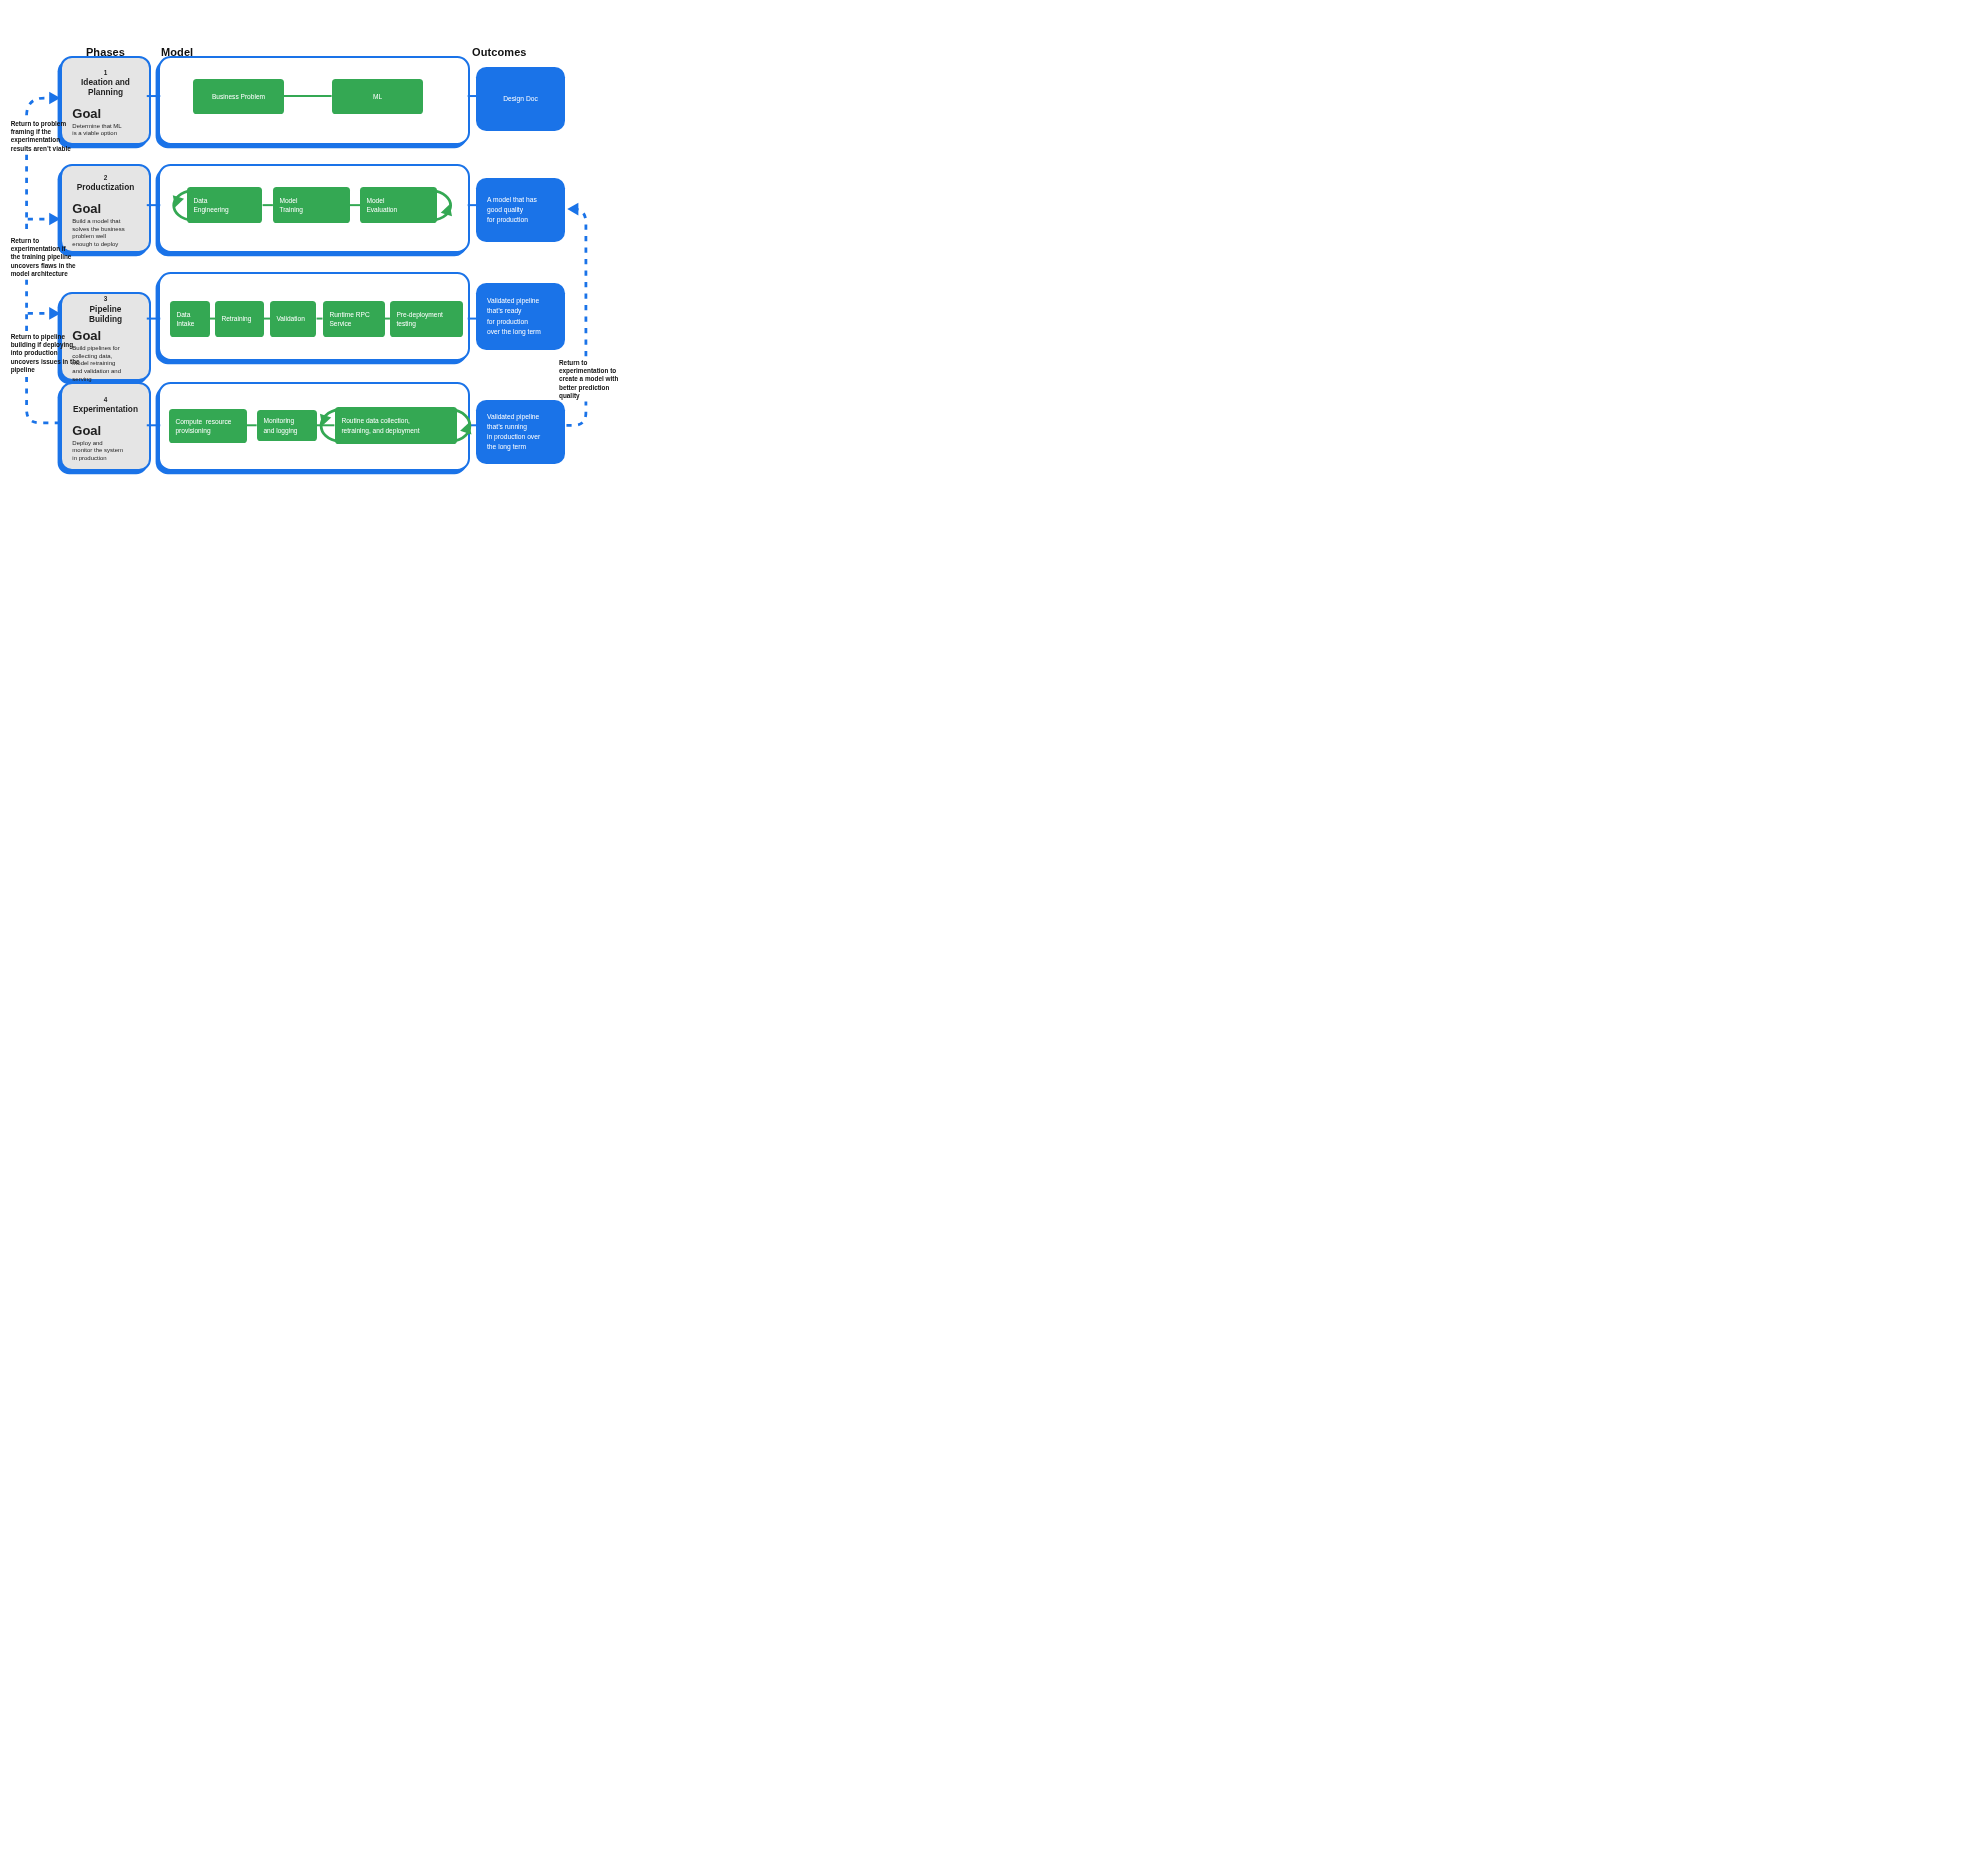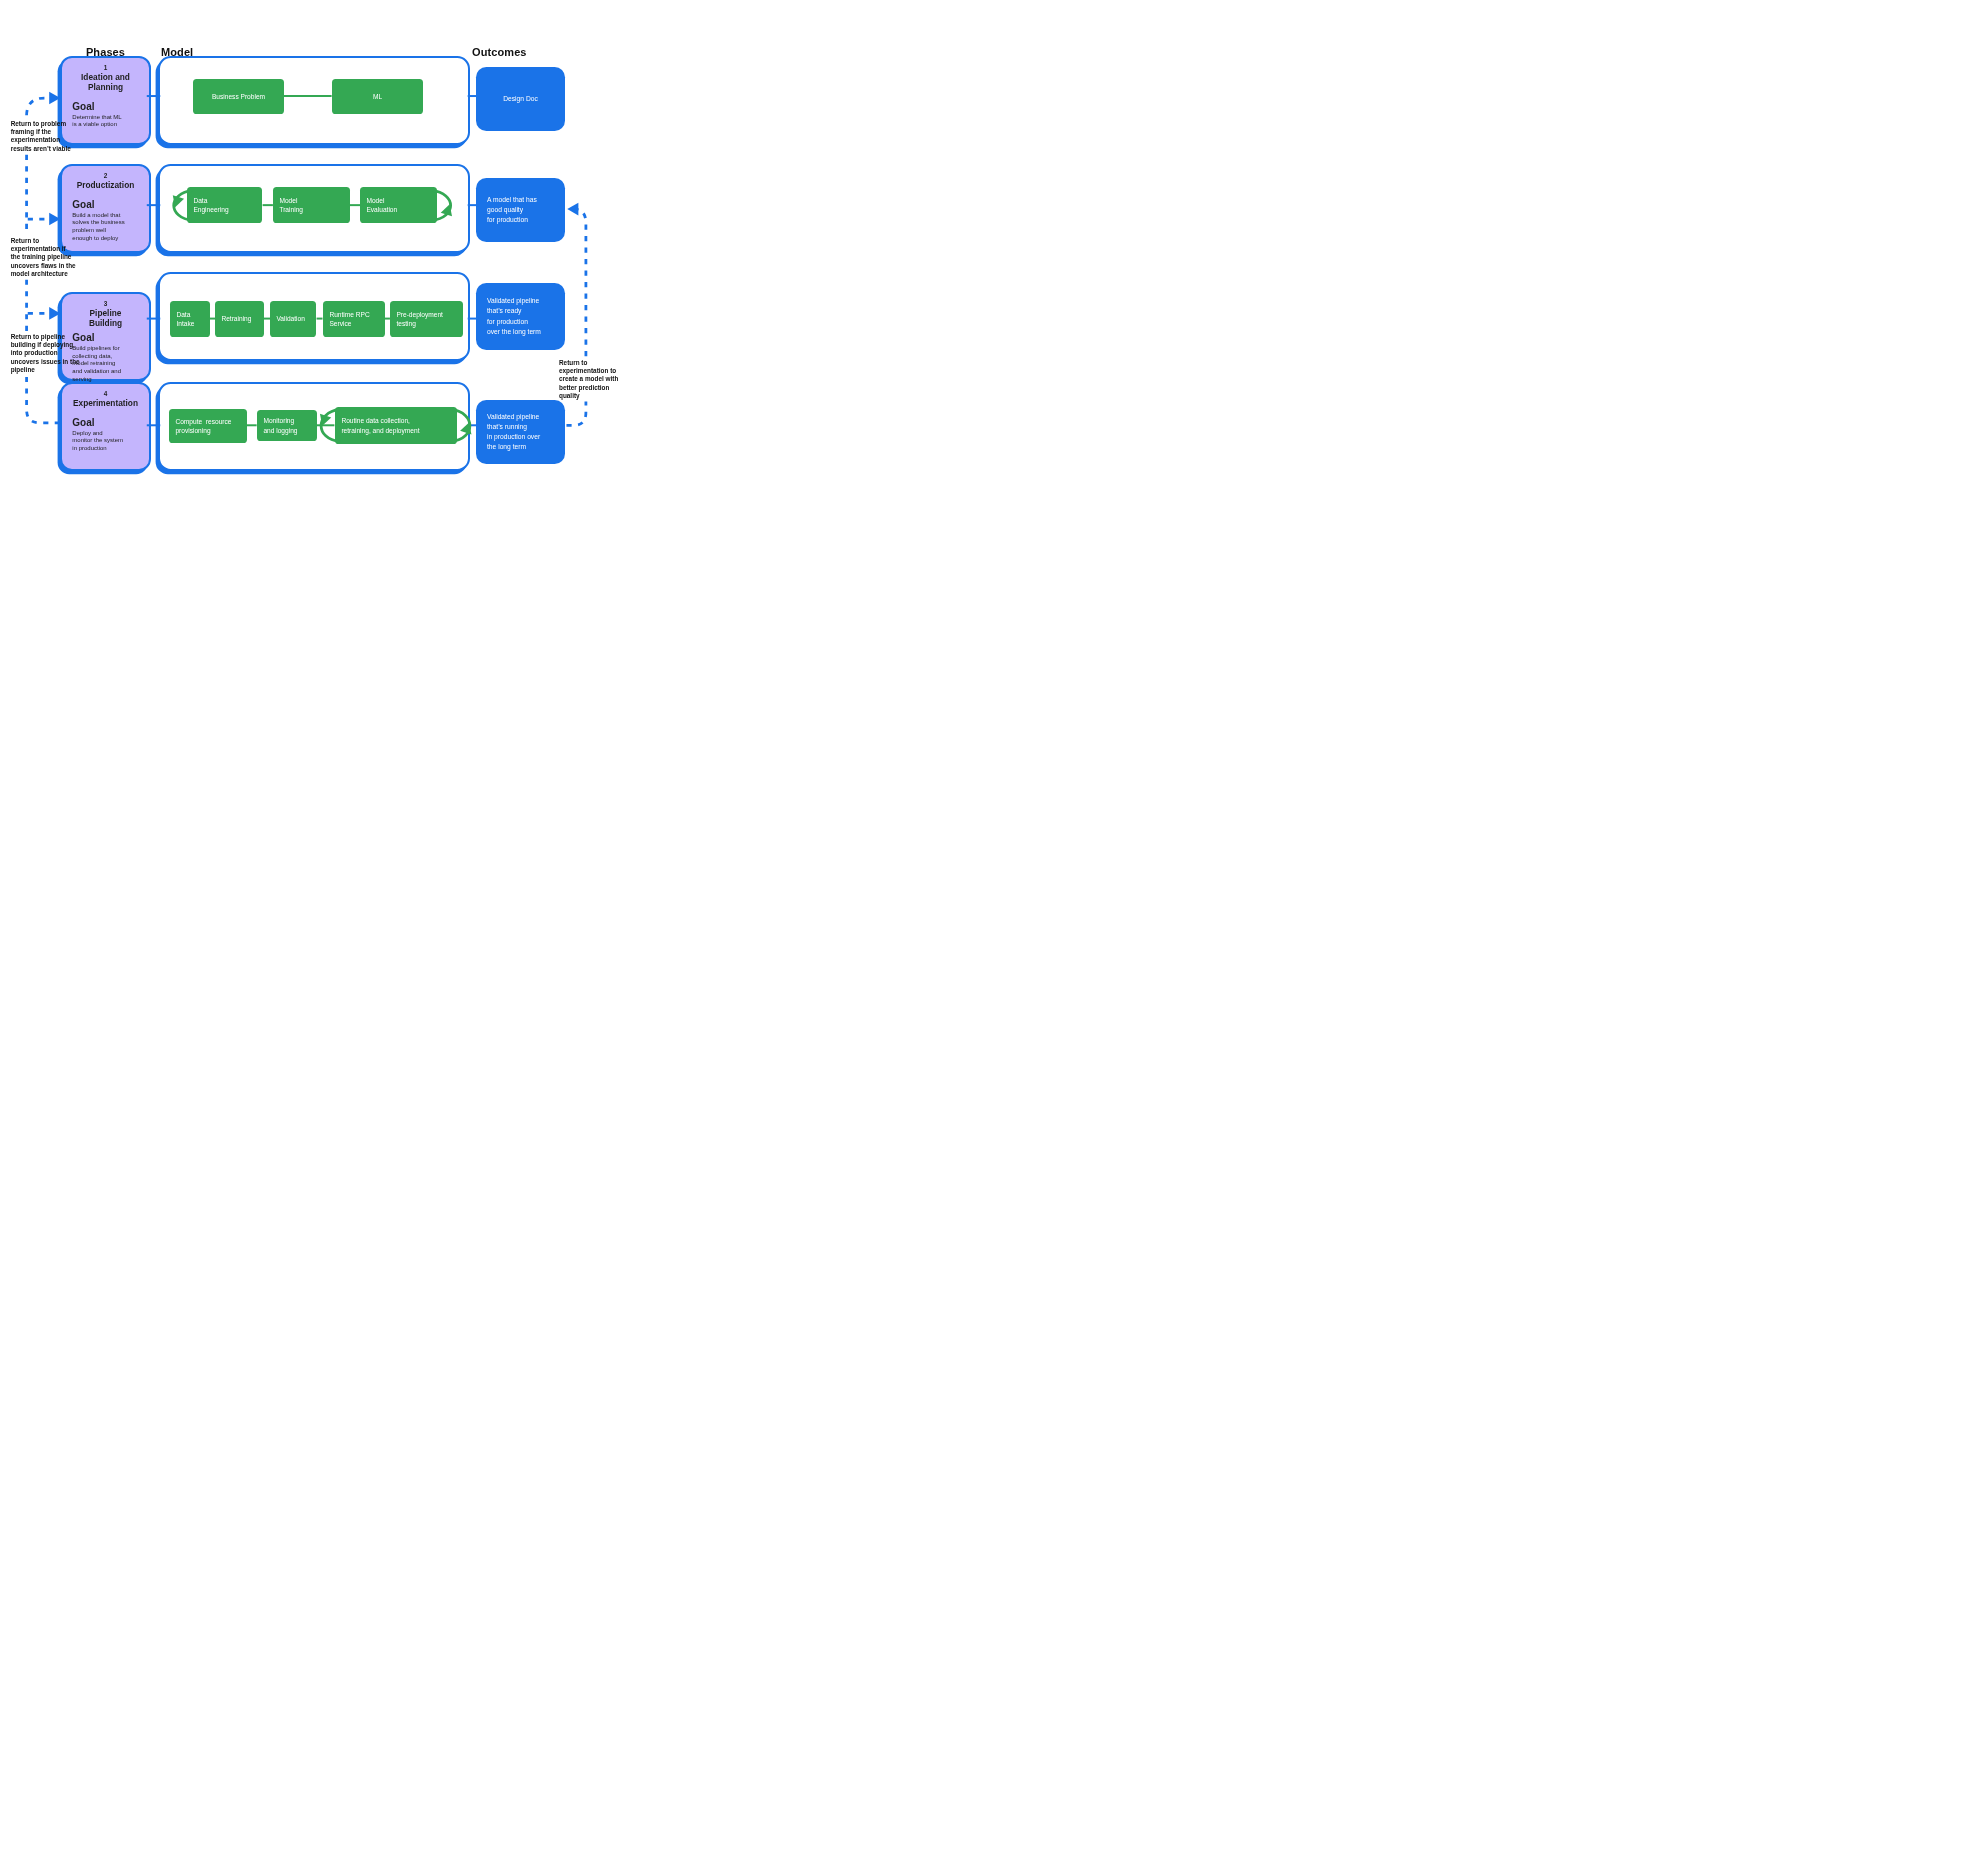--- a/index.html
+++ b/index.html
@@ -20,44 +20,45 @@
     color:#111111;
     letter-spacing:0.1px;
     white-space:pre;
   }
   
   .phase-box{
     position:absolute;
     left:60px;
     width:91px;
     height:89px;
-    background:#c4b5fd;
+    background:#e5e5e5;
     border:2px solid #1A73E8;
     border-radius:12px;
     box-shadow:-2.8px 3.6px 0 -0.4px #1A73E8;
     box-sizing:border-box;
     display:flex;
     flex-direction:column;
+    justify-content:center;
   }
   .p-num{
     text-align:center;
     margin-top:5.6px;
     font-size:6.4px;
     font-weight:700;
   }
   .p-title{
     text-align:center;
     margin-top:1.2px;
     padding:0 10.3px;
     font-size:8.3px;
     font-weight:700;
     line-height:1.22;
   }
   .p-goal{margin:8.7px 4.8px 0 10.3px;}
-  .g-label{font-size:10px;font-weight:700;margin-bottom:2px;}
+  .g-label{font-size:13px;font-weight:700;margin-bottom:2px;}
   .g-text{font-size:6px;line-height:1.28;white-space:pre;}
   
   .tasks-box{
     position:absolute;
     left:158px;
     width:312px;
     height:89px;
     background:#ffffff;
     border:2.4px solid #1A73E8;
     border-radius:12.7px;

